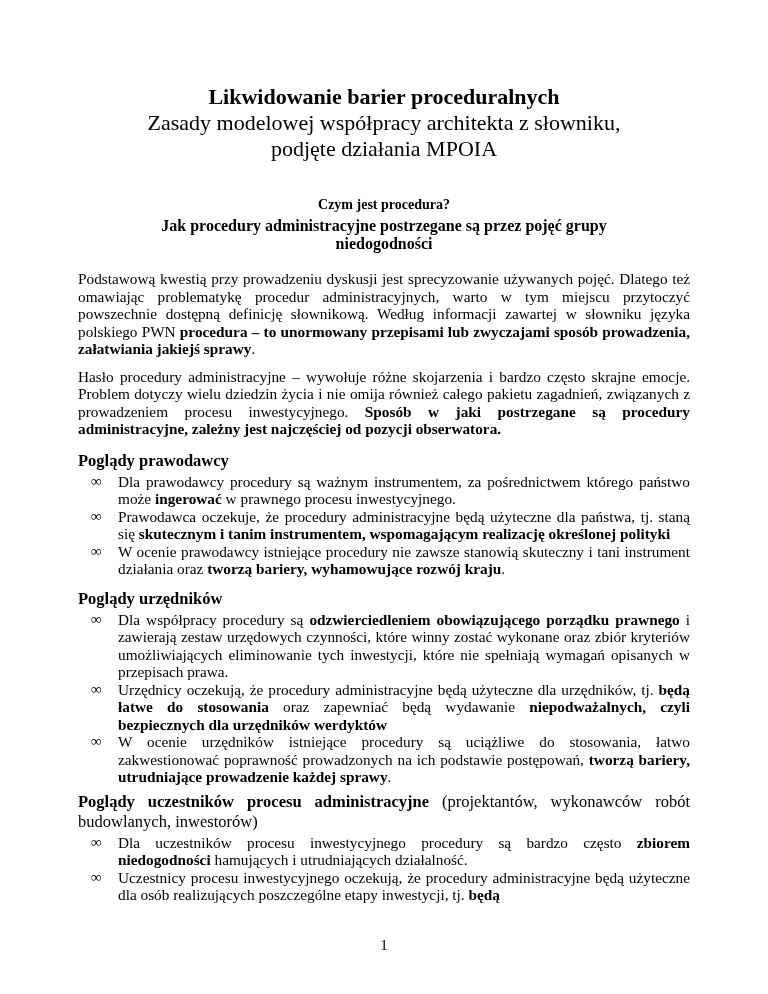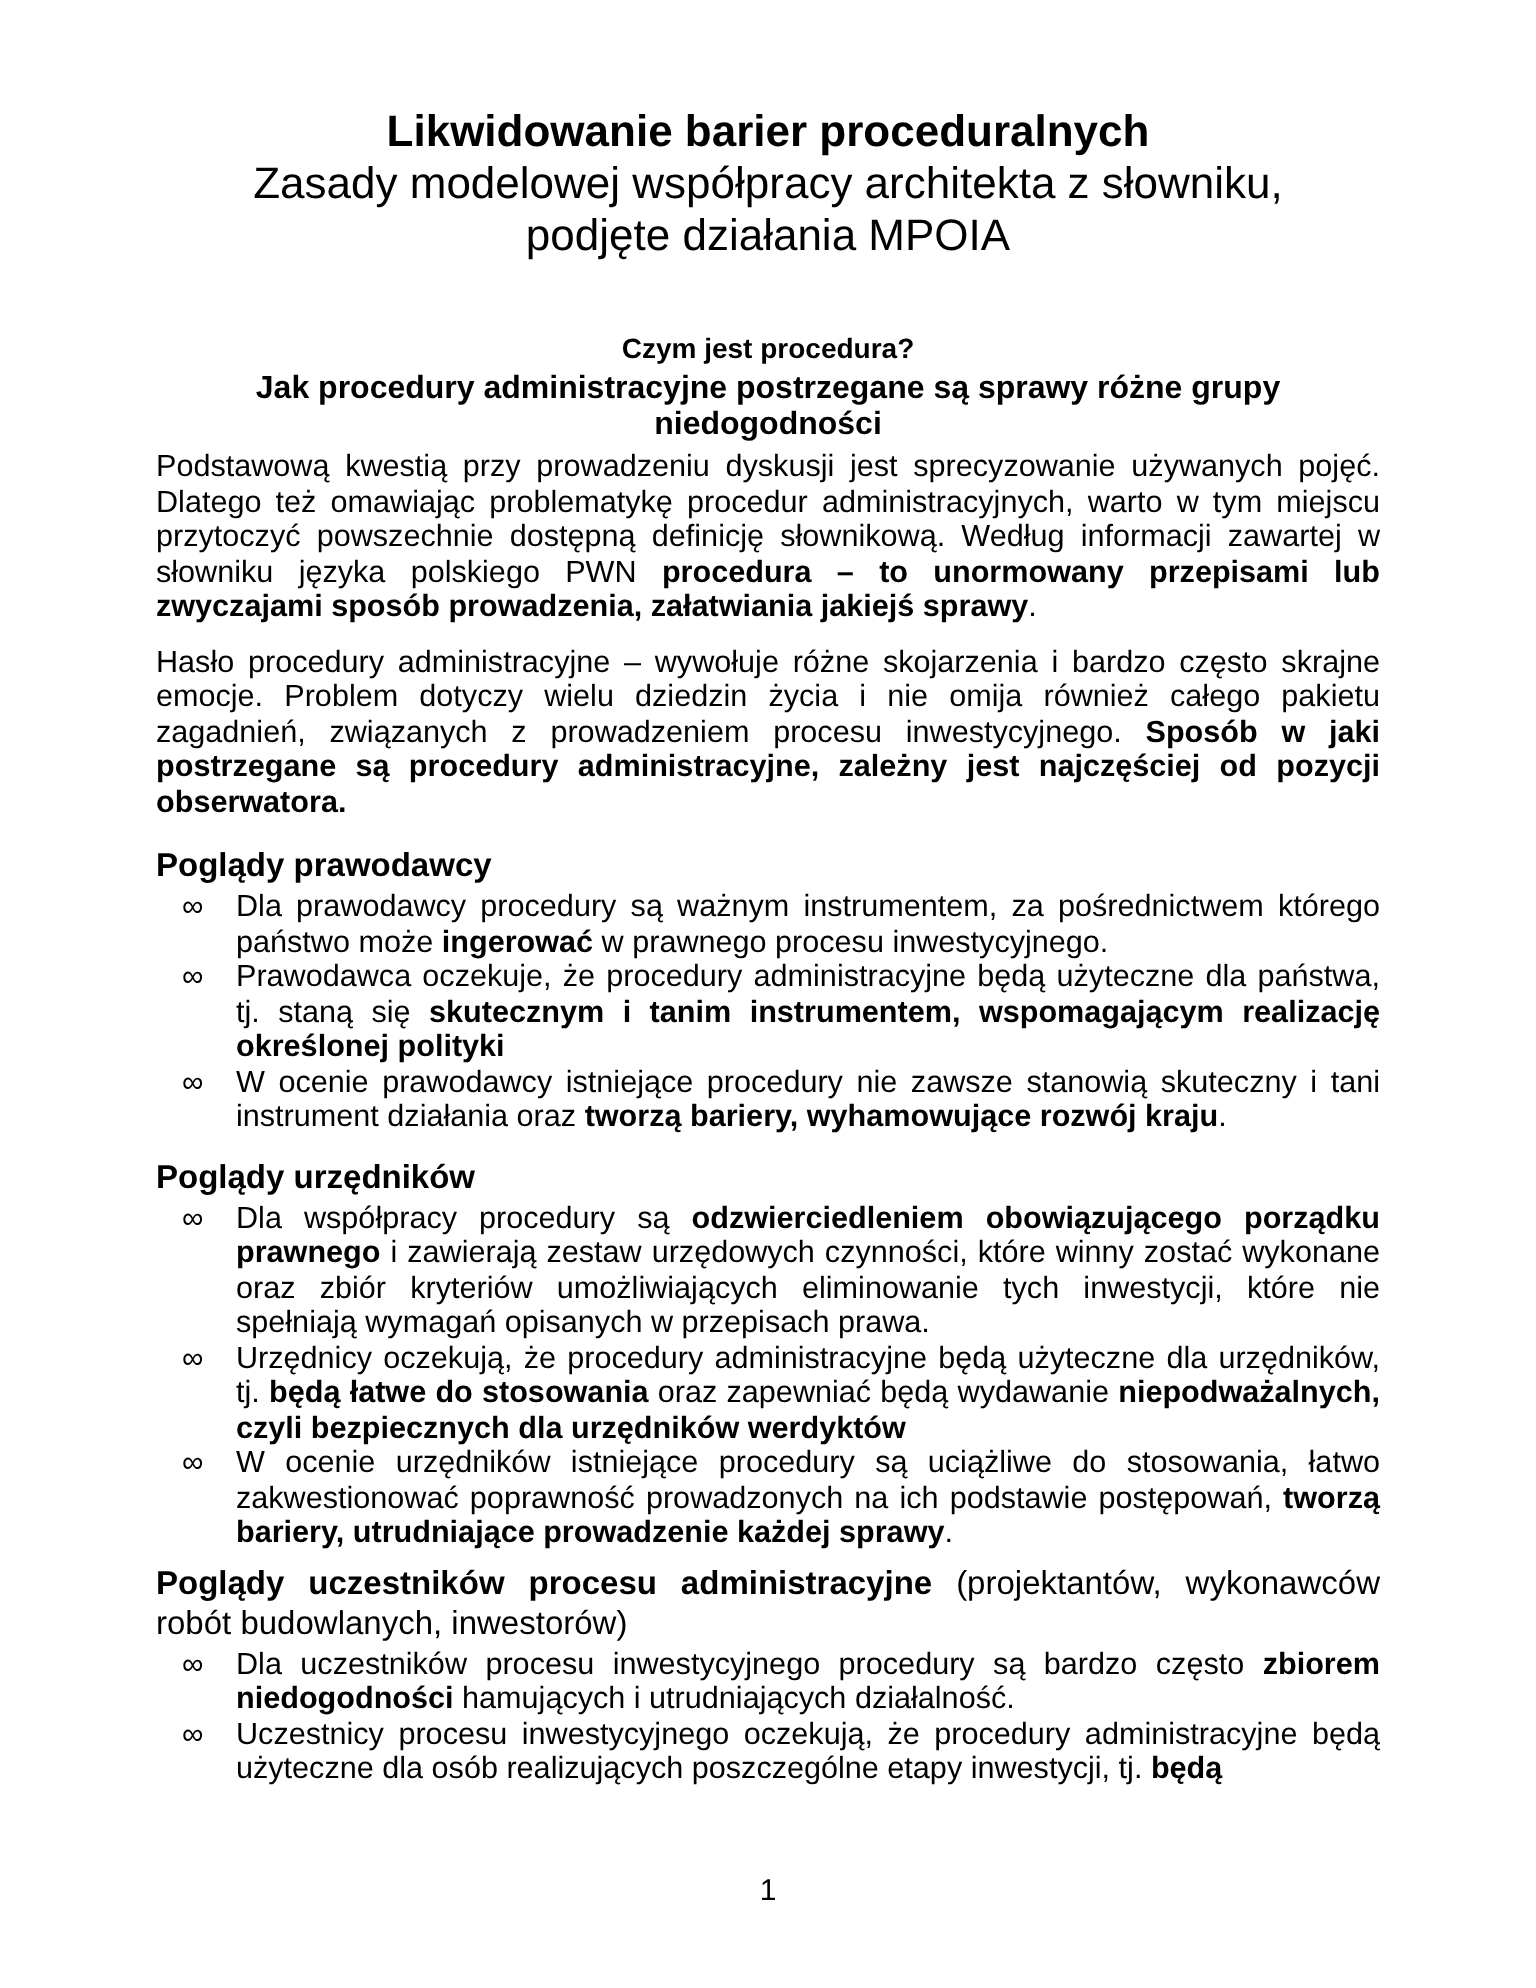--- a/index.html
+++ b/index.html
@@ -1,32 +1,32 @@
 <!DOCTYPE html>
 <html lang="pl"><head>
 <meta charset="utf-8">
 <style>
   html, body { margin: 0; padding: 0; background: #fff; }
   .page {
     width: 768px;
     height: 994px;
     box-sizing: border-box;
-    padding: 53px 78px 0 78px;
+    padding: 84px 78px 0 78px;
     background: #ffffff;
     color: #000000;
-    font-family: Liberation Sans, sans-serif;
+    font-family: Liberation Serif, serif;
     position: relative;
     overflow: hidden;
   }
   .doc-title { text-align: center; font-size: 22px; line-height: 26px; }
   .doc-title .t1 { font-weight: bold; }
   .h-main { margin-top: 31px; text-align: center; font-weight: bold; font-size: 14px; line-height: 24px; }
   .h-sub  { text-align: center; font-weight: bold; font-size: 16px; line-height: 18px; }
   .para { font-size: 15.3px; line-height: 17.5px; text-align: justify; margin: 0; }
-  .para.first { margin-top: 3px; }
+  .para.first { margin-top: 17px; }
   .para.gap { margin-top: 10px; }
   .section.s1 { margin-top: 13px; }
   .section.s2 { margin-top: 11px; }
   .section.s3 { margin-top: 6px; }
   .sec-heading { font-weight: normal; font-size: 16.5px; line-height: 20px; text-align: justify; }
   .sec-heading b, .para b, .bullets b { font-weight: bold; }
   ul.bullets { list-style: none; margin: 2px 0 0 0; padding: 0; }
   .bullets li { position: relative; padding-left: 40px; font-size: 15.3px; line-height: 17.5px; text-align: justify; }
   .bullets .mark { position: absolute; left: 13px; top: 0; font-size: 15px; }
   .page-number { position: absolute; left: 0; right: 0; bottom: 40px; text-align: center; font-size: 15px; }
@@ -36,21 +36,21 @@
 
 <div class="page">
 
   <div class="doc-title">
     <div class="t1">Likwidowanie barier proceduralnych</div>
     <div class="t2">Zasady modelowej współpracy architekta z słowniku,</div>
     <div class="t2">podjęte działania MPOIA</div>
   </div>
 
   <div class="h-main">Czym jest procedura?</div>
-  <div class="h-sub">Jak procedury administracyjne postrzegane są sprawy różne grupy</div>
+  <div class="h-sub">Jak procedury administracyjne postrzegane są przez pojęć grupy</div>
   <div class="h-sub">niedogodności</div>
 
   <p class="para first"><span>Podstawową kwestią przy prowadzeniu dyskusji jest sprecyzowanie używanych pojęć. Dlatego też omawiając problematykę procedur administracyjnych, warto w tym miejscu przytoczyć powszechnie dostępną definicję słownikową. Według informacji zawartej w słowniku języka polskiego PWN </span><b>procedura – to unormowany przepisami lub zwyczajami sposób prowadzenia, załatwiania jakiejś sprawy</b><span>.</span></p>
   <p class="para gap"><span>Hasło procedury administracyjne – wywołuje różne skojarzenia i bardzo często skrajne emocje. Problem dotyczy wielu dziedzin życia i nie omija również całego pakietu zagadnień, związanych z prowadzeniem procesu inwestycyjnego. </span><b>Sposób w jaki postrzegane są procedury administracyjne, zależny jest najczęściej od pozycji obserwatora.</b></p>
 
   <div class="section s1">
     <div class="sec-heading"><b>Poglądy prawodawcy</b></div>
     <ul class="bullets">
       <li>
         <span class="mark">∞</span>

